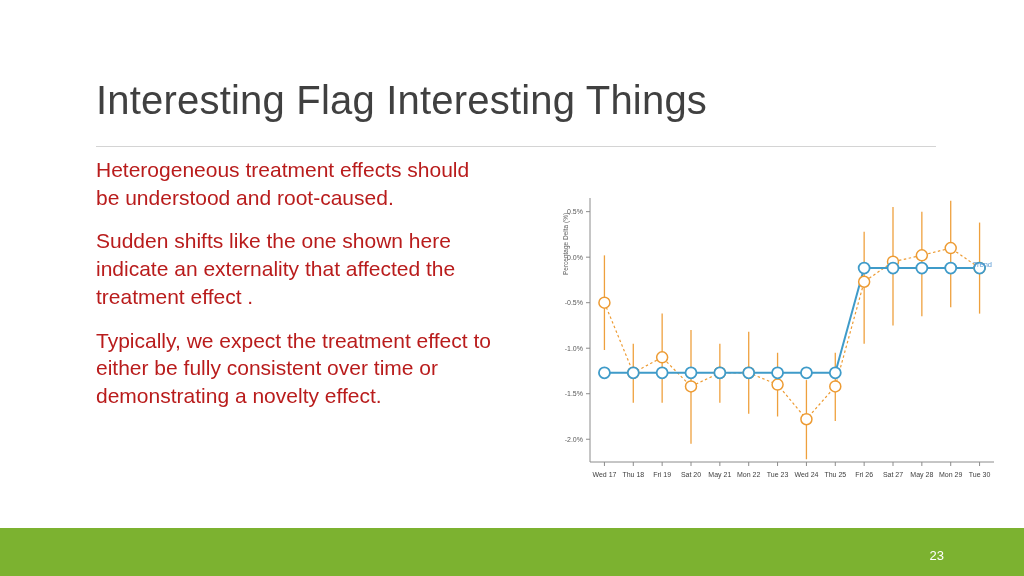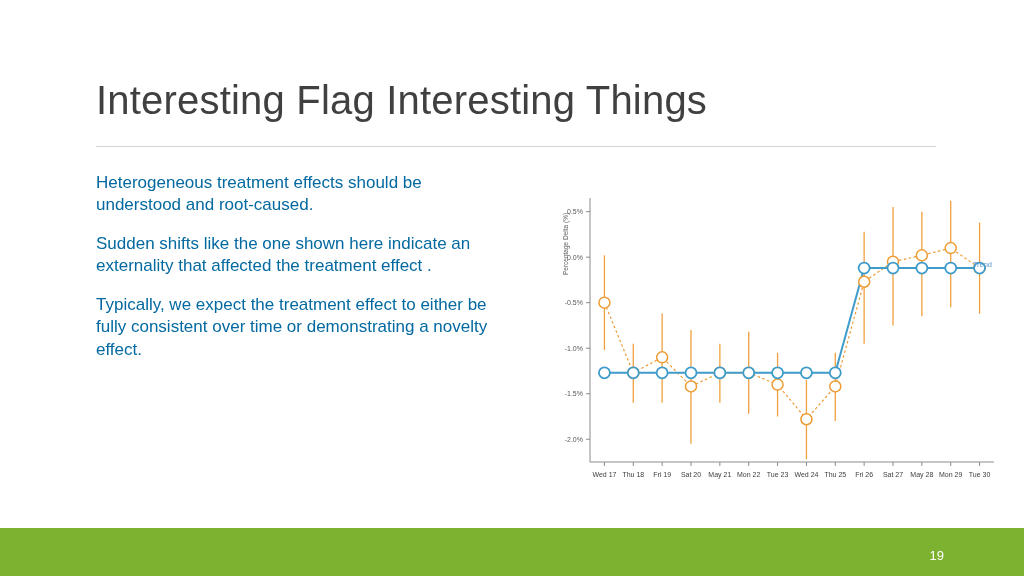--- a/index.html
+++ b/index.html
@@ -35,24 +35,24 @@
     position: absolute;
     left: 96px;
     top: 146px;
     width: 840px;
     height: 1px;
     background: #d4d4d4;
   }
   .body-text {
     position: absolute;
     left: 96px;
-    top: 172px;
+    top: 156px;
     width: 400px;
-    color: #0369a1;
-    font-size: 17px;
+    color: #b91c1c;
+    font-size: 21px;
     line-height: 1.32;
   }
   .body-text p {
     margin: 0 0 16px 0;
   }
   .chart-wrap {
     position: absolute;
     left: 528px;
     top: 182px;
     width: 490px;
@@ -206,15 +206,15 @@
         <circle cx="365" cy="86.09655172413794" r="5.5" fill="#ffffff" stroke="#3f9bc9" stroke-width="1.8"></circle>
         <circle cx="393.8571428571429" cy="86.09655172413794" r="5.5" fill="#ffffff" stroke="#3f9bc9" stroke-width="1.8"></circle>
         <circle cx="422.7142857142857" cy="86.09655172413794" r="5.5" fill="#ffffff" stroke="#3f9bc9" stroke-width="1.8"></circle>
         <circle cx="451.57142857142856" cy="86.09655172413794" r="5.5" fill="#ffffff" stroke="#3f9bc9" stroke-width="1.8"></circle>
         <text x="464" y="85.09655172413794" text-anchor="end" class="series-note">Trend</text>
       </svg>
   </div>
 
   <div class="footer-accent"></div>
   <div class="footer-bar"></div>
-  <div class="slide-number">19</div>
+  <div class="slide-number">23</div>
 
 </div>
 
 </body></html>

